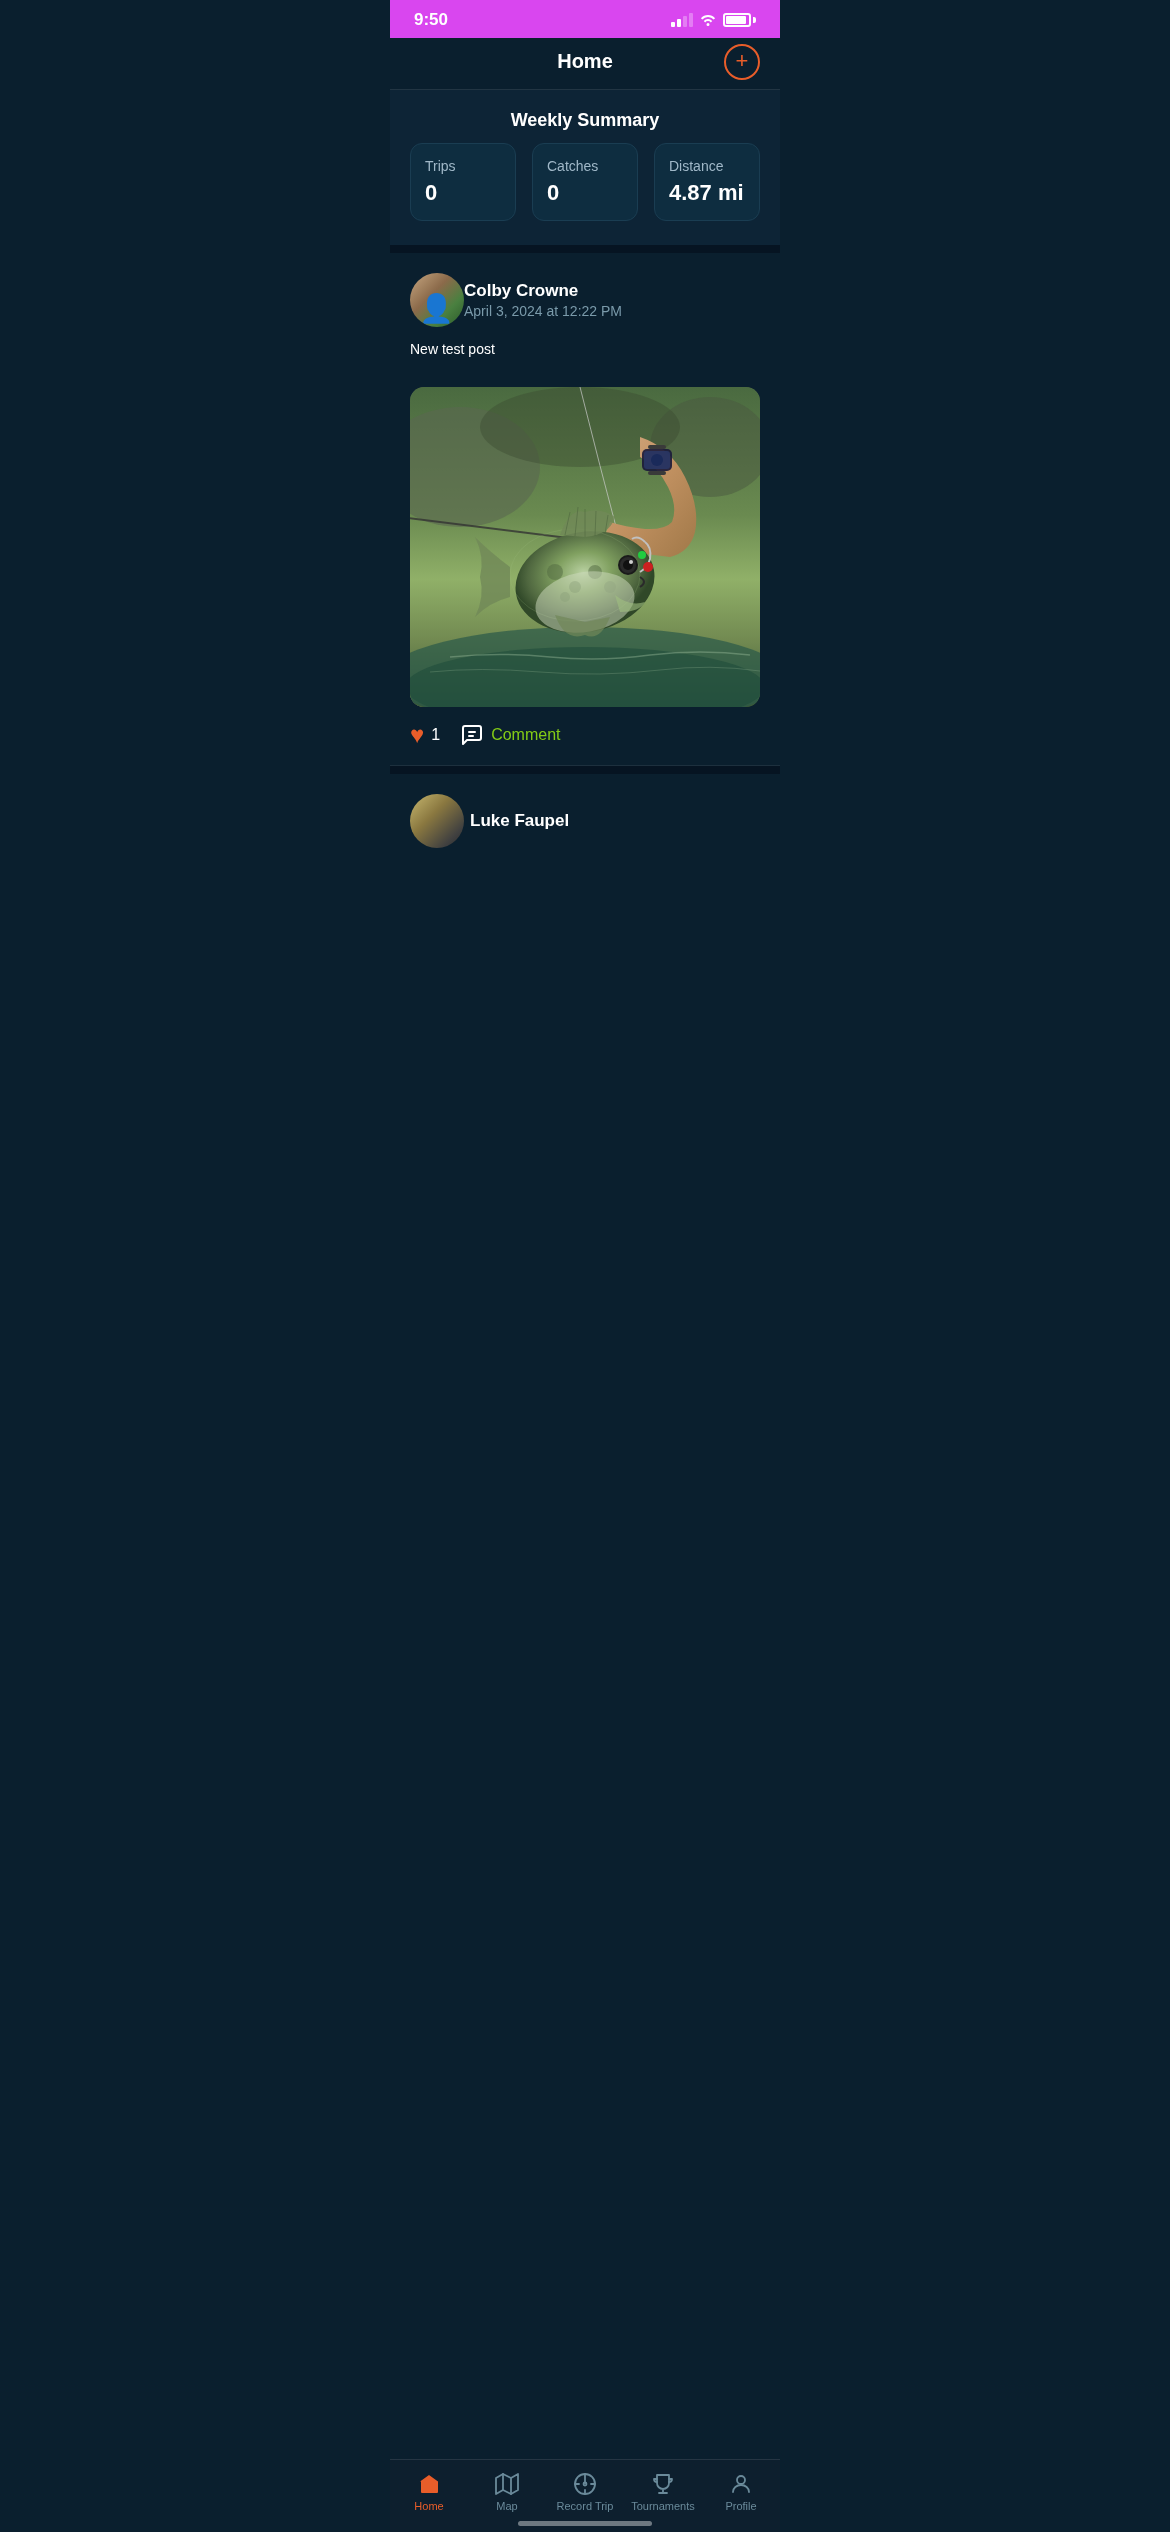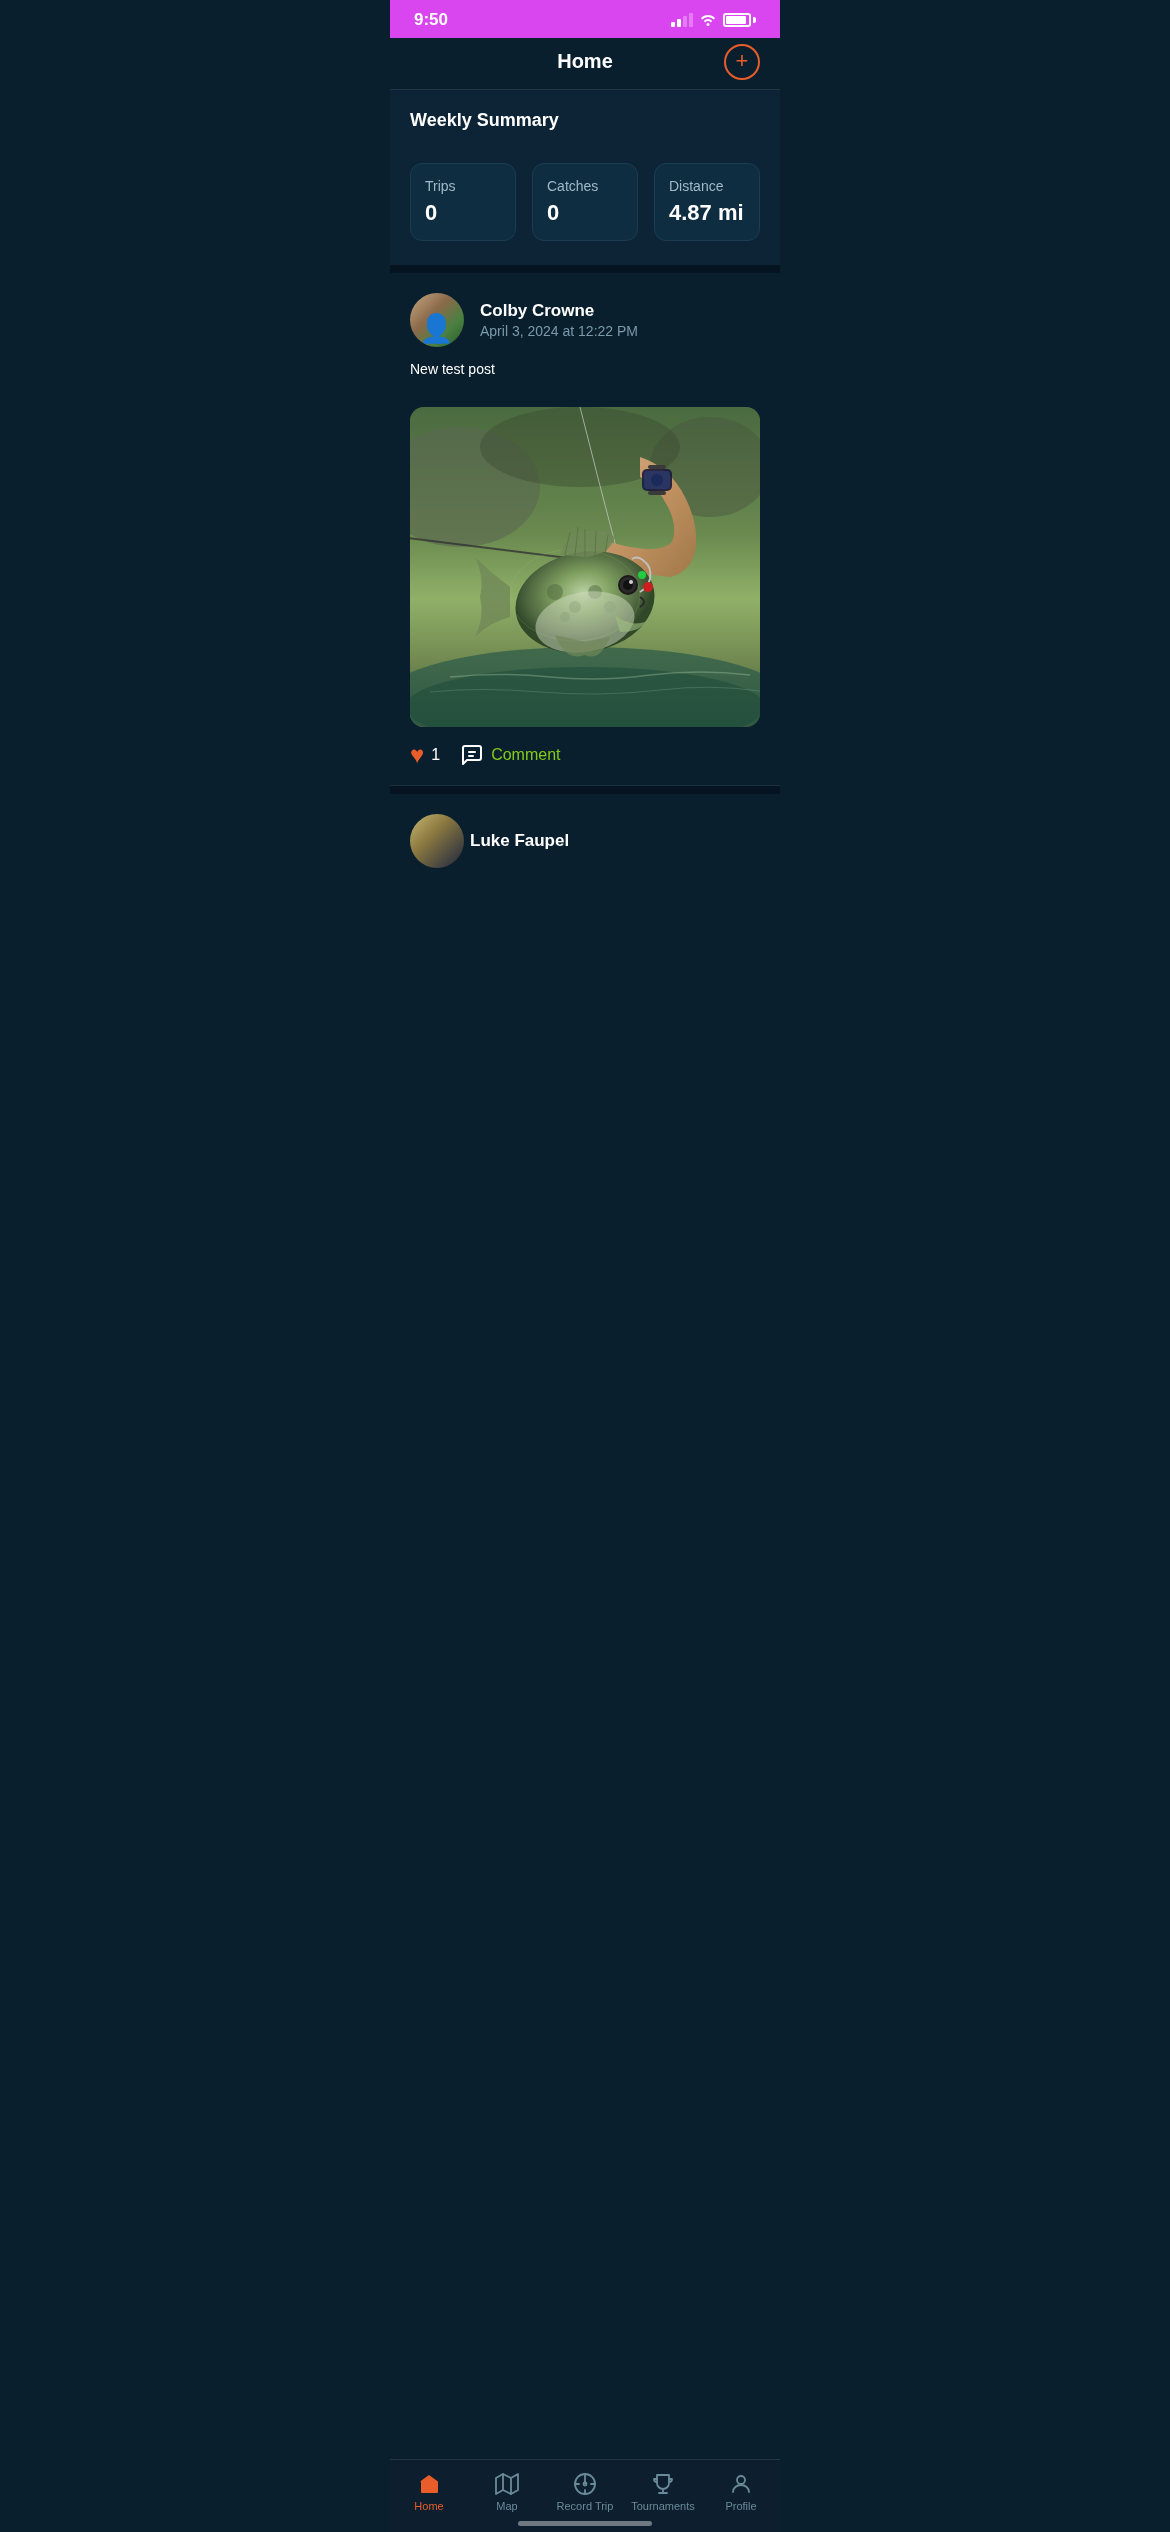--- a/index.html
+++ b/index.html
@@ -130,21 +130,22 @@
     
     .weekly-summary {
       background-color: #0d2436;
       padding: 20px 20px 24px 20px;
     }
 
     .weekly-title {
       font-size: 18px;
       font-weight: 700;
       color: #ffffff;
-      margin-bottom: 32px;
+      margin-bottom: 12px;
+      text-align: center;
     }
 
     .summary-cards {
       display: flex;
       gap: 16px;
     }
 
     .summary-card {
       flex: 1;
       background-color: #0e2d40;
@@ -167,21 +168,21 @@
 
     .post-card {
       background-color: #0a1f2e;
       padding: 20px 20px 0 20px;
       border-bottom: 1px solid rgba(255,255,255,0.08);
     }
 
     .post-header {
       display: flex;
       align-items: center;
-      gap: 16px;
+      gap: 0;
       margin-bottom: 14px;
     }
 
     .avatar {
       width: 54px;
       height: 54px;
       border-radius: 50%;
       overflow: hidden;
       flex-shrink: 0;
       background: #2a4a5a;

